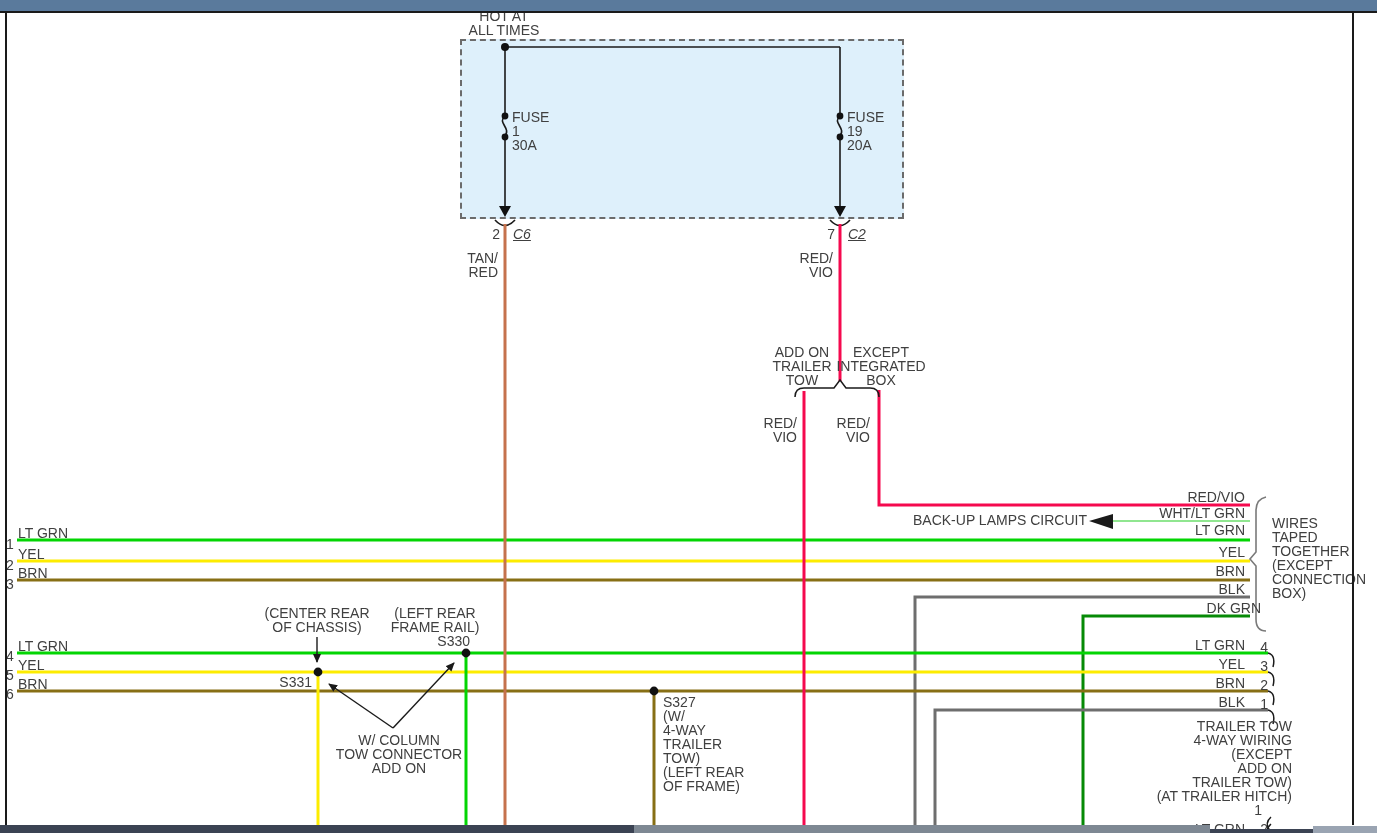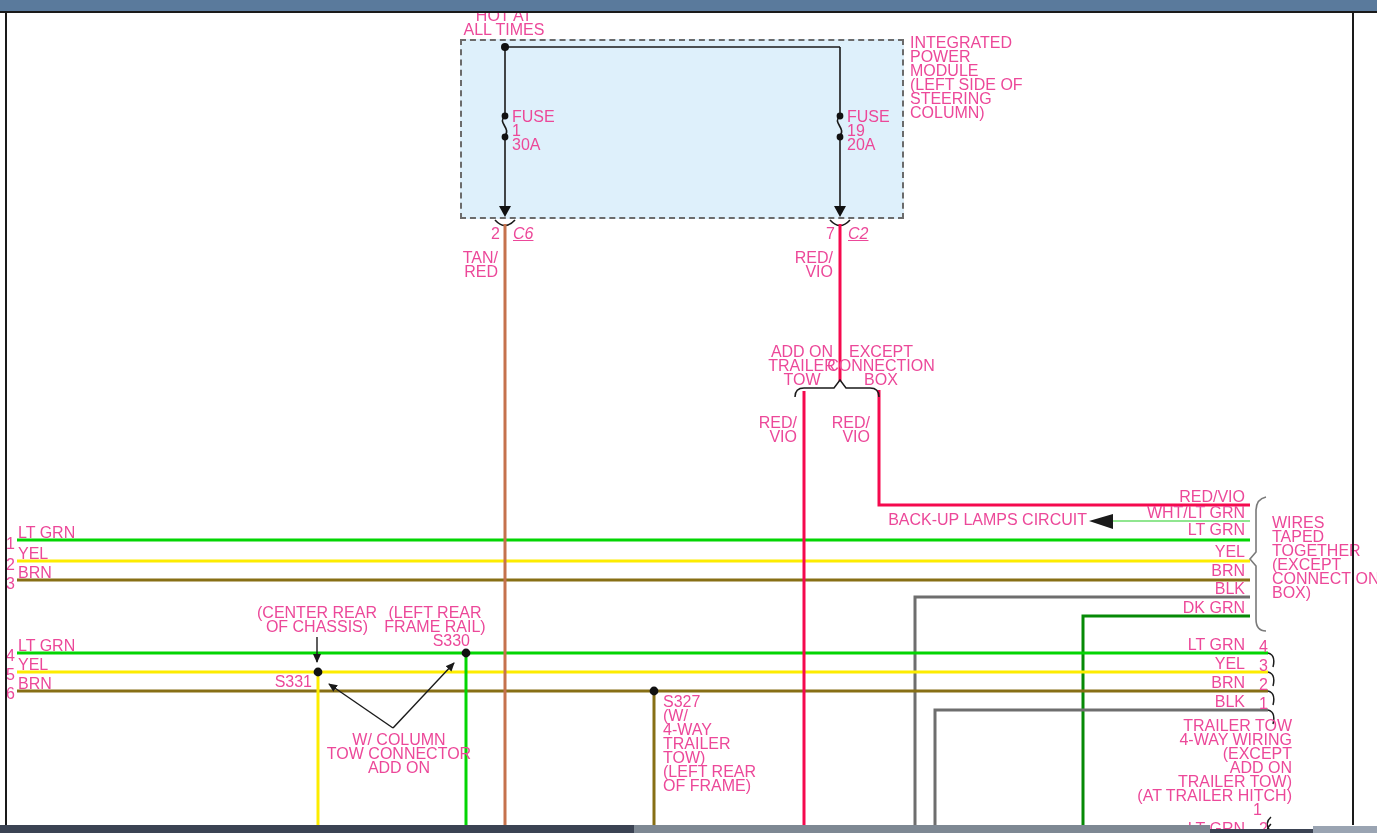--- a/index.html
+++ b/index.html
@@ -1,18 +1,18 @@
 <!DOCTYPE html>
 <html><head>
 <meta charset="utf-8">
 <style>
   html,body{margin:0;padding:0;background:#fff;}
   #page{position:relative;width:1377px;height:833px;background:#ffffff;overflow:hidden;
         font-family:"Liberation Sans","DejaVu Sans",sans-serif;color:#1a1a1a;}
-  .lbl{position:absolute;font-size:16px;line-height:14px;white-space:pre-line;color:#ec4899;}
+  .lbl{position:absolute;font-size:14px;line-height:14px;white-space:pre-line;color:#404040;}
   .ra{text-align:right;}
   .ctr{transform:translateX(-50%);text-align:center;}
   .ul{text-decoration:underline;font-style:italic;}
   #topbar{position:absolute;left:0;top:0;width:1377px;height:11px;background:#5a7a9c;}
   #topline{position:absolute;left:0;top:11px;width:1377px;height:2px;background:#1a1a1a;}
   #lborder{position:absolute;left:5px;top:13px;width:2px;height:812px;background:#1a1a1a;}
   #rborder{position:absolute;left:1352px;top:13px;width:2px;height:812px;background:#1a1a1a;}
   .bbar{position:absolute;}
   #bbar1{left:0;top:825px;width:634px;height:8px;background:#3b4353;}
   #bbar2{left:634px;top:825px;width:576px;height:8px;background:#7e8893;}
@@ -101,62 +101,56 @@
 
     <g fill="#111">
       <circle cx="318" cy="672" r="4.4"></circle>
       <circle cx="466" cy="653" r="4.4"></circle>
       <circle cx="654" cy="691" r="4.4"></circle>
     </g>
   </svg>
 
   <div class="lbl ctr" style="left:504px;top:9px">HOT AT
 ALL TIMES</div>
-  <div class="lbl" style="left:910px;top:36px">INTEGRATED
-POWER
-MODULE
-(LEFT SIDE OF
-STEERING
-COLUMN)</div>
   <div class="lbl" style="left:512px;top:110px">FUSE
 1
 30A</div>
   <div class="lbl" style="left:847px;top:110px">FUSE
 19
 20A</div>
   <div class="lbl ra" style="right:877px;top:227px">2</div>
   <div class="lbl ul" style="left:513px;top:227px">C6</div>
   <div class="lbl ra" style="right:542px;top:227px">7</div>
   <div class="lbl ul" style="left:848px;top:227px">C2</div>
 
   <div class="lbl ra" style="right:879px;top:251px">TAN/
 RED</div>
   <div class="lbl ra" style="right:544px;top:251px">RED/
 VIO</div>
 
   <div class="lbl ctr" style="left:802px;top:345px">ADD ON
 TRAILER
 TOW</div>
   <div class="lbl ctr" style="left:881px;top:345px">EXCEPT
-CONNECTION
+INTEGRATED
 BOX</div>
   <div class="lbl ra" style="right:580px;top:416px">RED/
 VIO</div>
   <div class="lbl ra" style="right:507px;top:416px">RED/
 VIO</div>
 
   <div class="lbl ra" style="right:132px;top:490px">RED/VIO</div>
   <div class="lbl ra" style="right:132px;top:506px">WHT/LT GRN</div>
   <div class="lbl ra" style="right:290px;top:513px">BACK-UP LAMPS CIRCUIT</div>
 
   <div class="lbl ra" style="right:132px;top:523px">LT GRN</div>
   <div class="lbl ra" style="right:132px;top:545px">YEL</div>
   <div class="lbl ra" style="right:132px;top:564px">BRN</div>
   <div class="lbl ra" style="right:132px;top:582px">BLK</div>
-  <div class="lbl ra" style="right:132px;top:601px">DK GRN</div>
+  <div class="lbl ra" style="right:116px;top:601px">DK GRN</div>
   <div class="lbl" style="left:1272px;top:516px">WIRES
 TAPED
 TOGETHER
 (EXCEPT
 CONNECTION
 BOX)</div>
 
   <div class="lbl" style="left:18px;top:526px">LT GRN</div>
   <div class="lbl" style="left:6px;top:537px">1</div>
   <div class="lbl" style="left:18px;top:547px">YEL</div>

